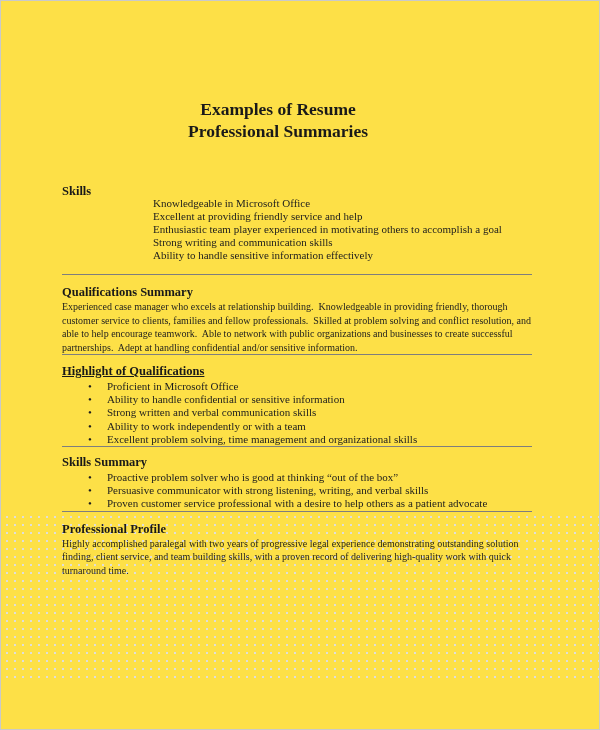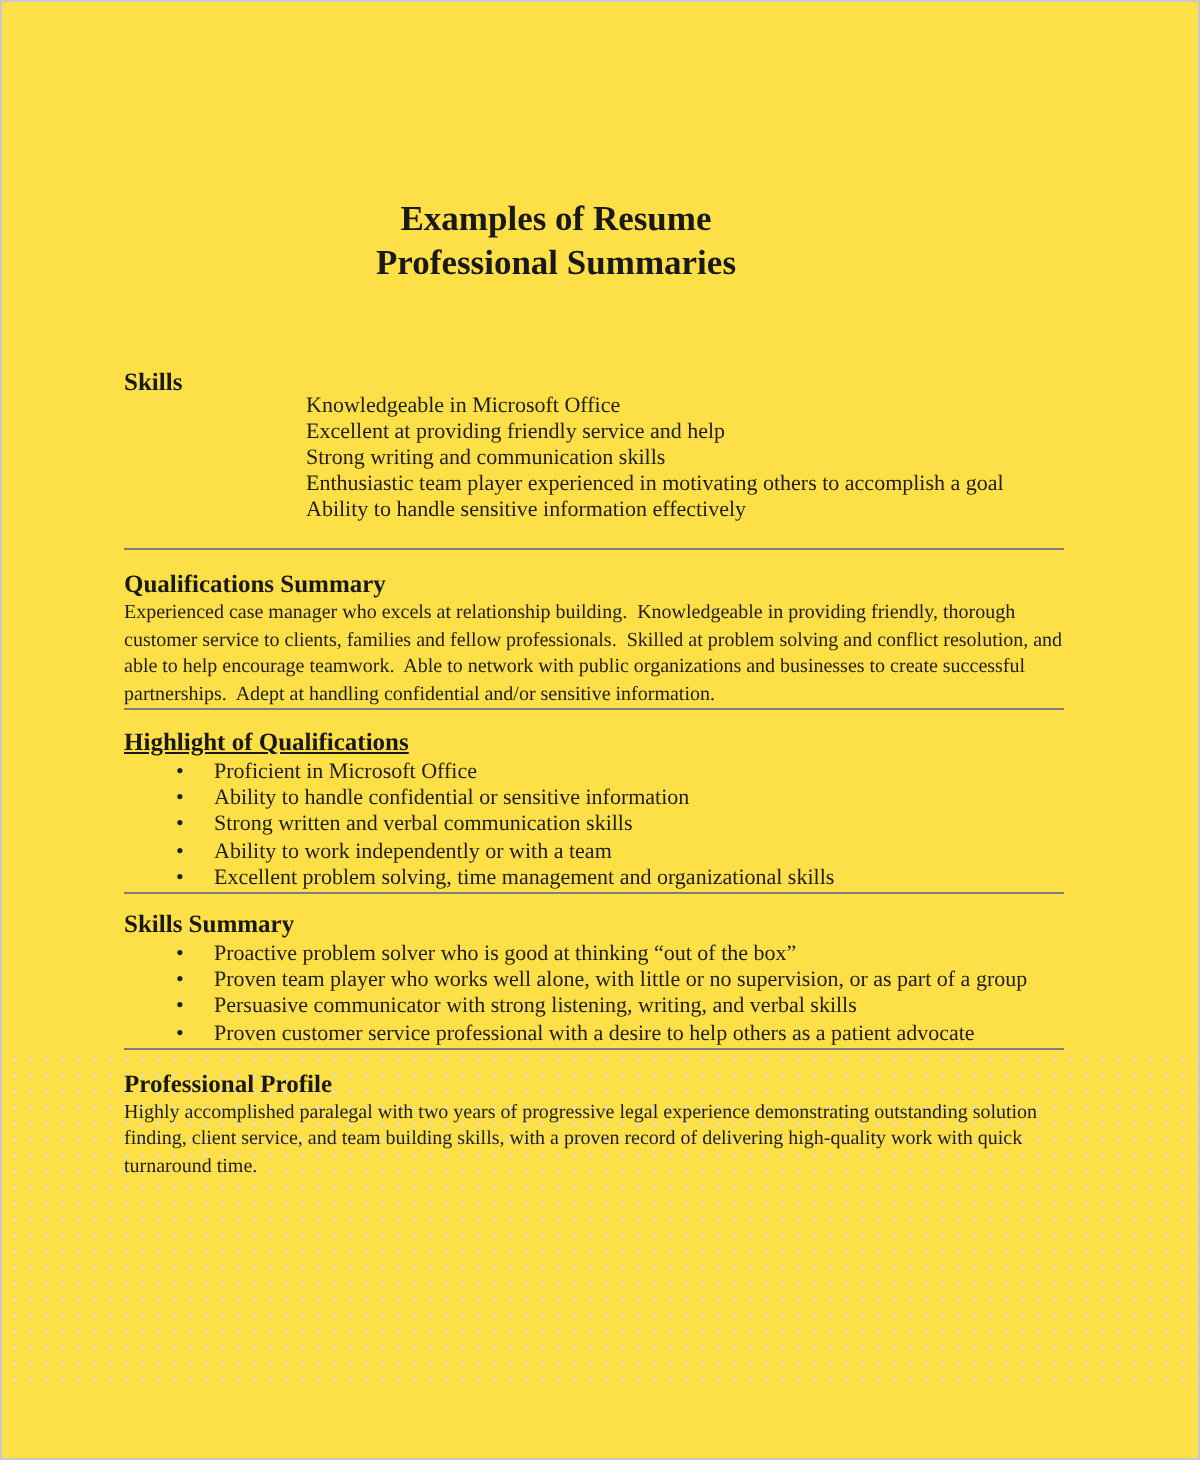--- a/index.html
+++ b/index.html
@@ -99,22 +99,22 @@
     <div>Professional Summaries</div>
   </div>
 
   <div class="content">
 
     <div class="skills-row">
       <div class="skills-label">Skills</div>
       <ul class="plain-list">
         <li>Knowledgeable in Microsoft Office</li>
         <li>Excellent at providing friendly service and help</li>
+        <li>Enthusiastic team player experienced in motivating others to accomplish a goal</li>
         <li>Strong writing and communication skills</li>
-        <li>Enthusiastic team player experienced in motivating others to accomplish a goal</li>
         <li>Ability to handle sensitive information effectively</li>
       </ul>
     </div>
 
     <hr class="rule rule-1">
 
     <div>
       <div class="section-heading">Qualifications Summary</div>
       <div class="paragraph">Experienced case manager who excels at relationship building.  Knowledgeable in providing friendly, thorough customer service to clients, families and fellow professionals.  Skilled at problem solving and conflict resolution, and able to help encourage teamwork.  Able to network with public organizations and businesses to create successful partnerships.  Adept at handling confidential and/or sensitive information.</div>
     </div>
@@ -131,21 +131,20 @@
         <li>Excellent problem solving, time management and organizational skills</li>
       </ul>
     </div>
 
     <hr class="rule rule-3">
 
     <div>
       <div class="section-heading mt-8">Skills Summary</div>
       <ul class="bullet-list">
         <li>Proactive problem solver who is good at thinking “out of the box”</li>
-        <li>Proven team player who works well alone, with little or no supervision, or as part of a group</li>
         <li>Persuasive communicator with strong listening, writing, and verbal skills</li>
         <li>Proven customer service professional with a desire to help others as a patient advocate</li>
       </ul>
     </div>
 
   </div>
 
   <div class="dotted-footer">
     <hr class="rule rule-4">
     <div class="section-heading">Professional Profile</div>

